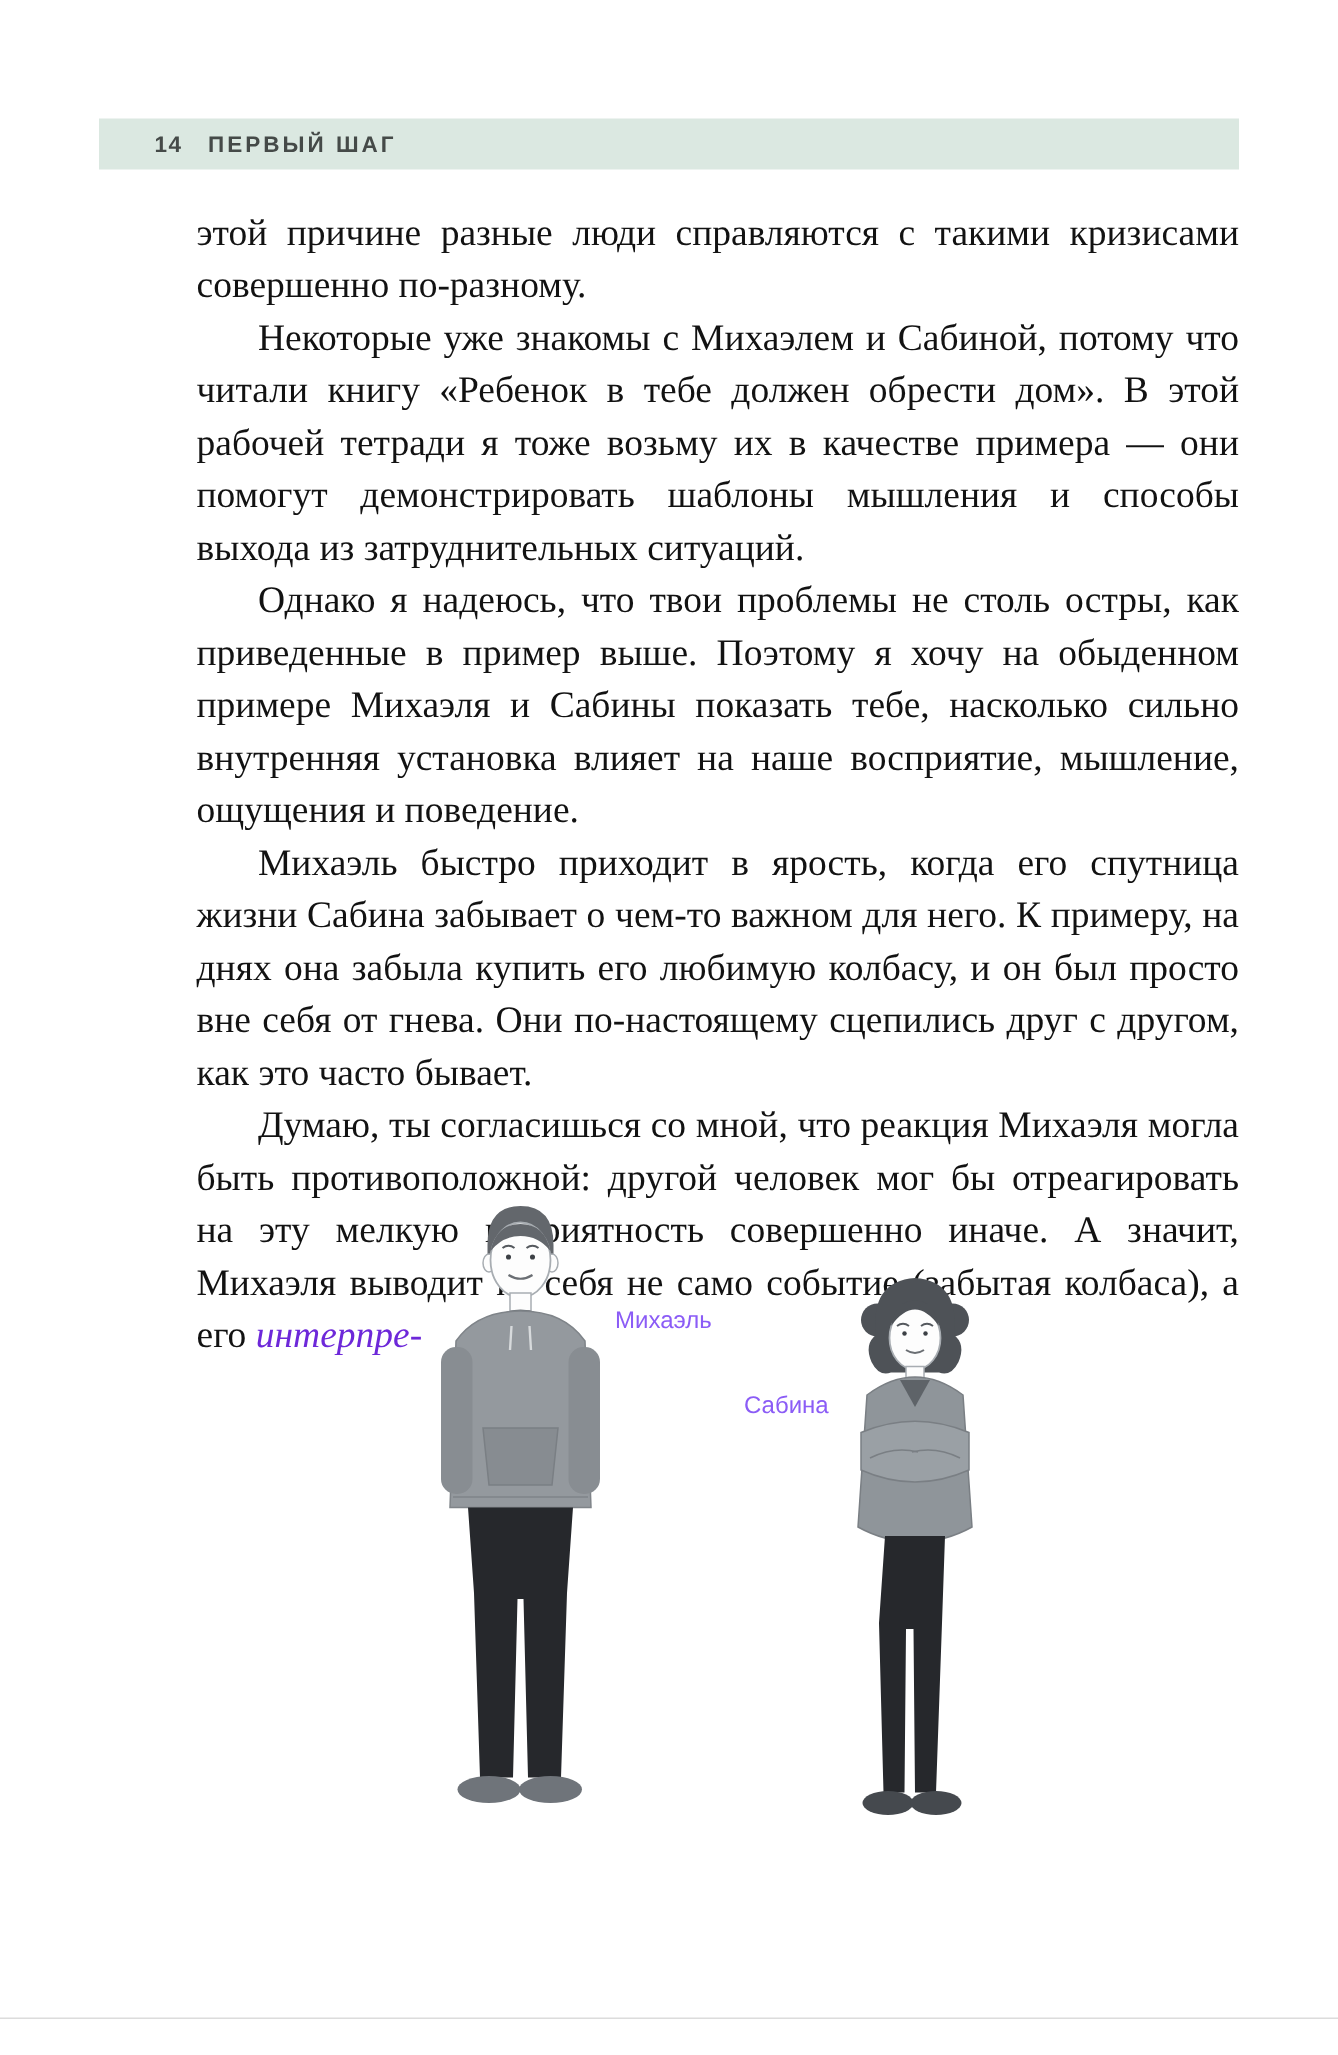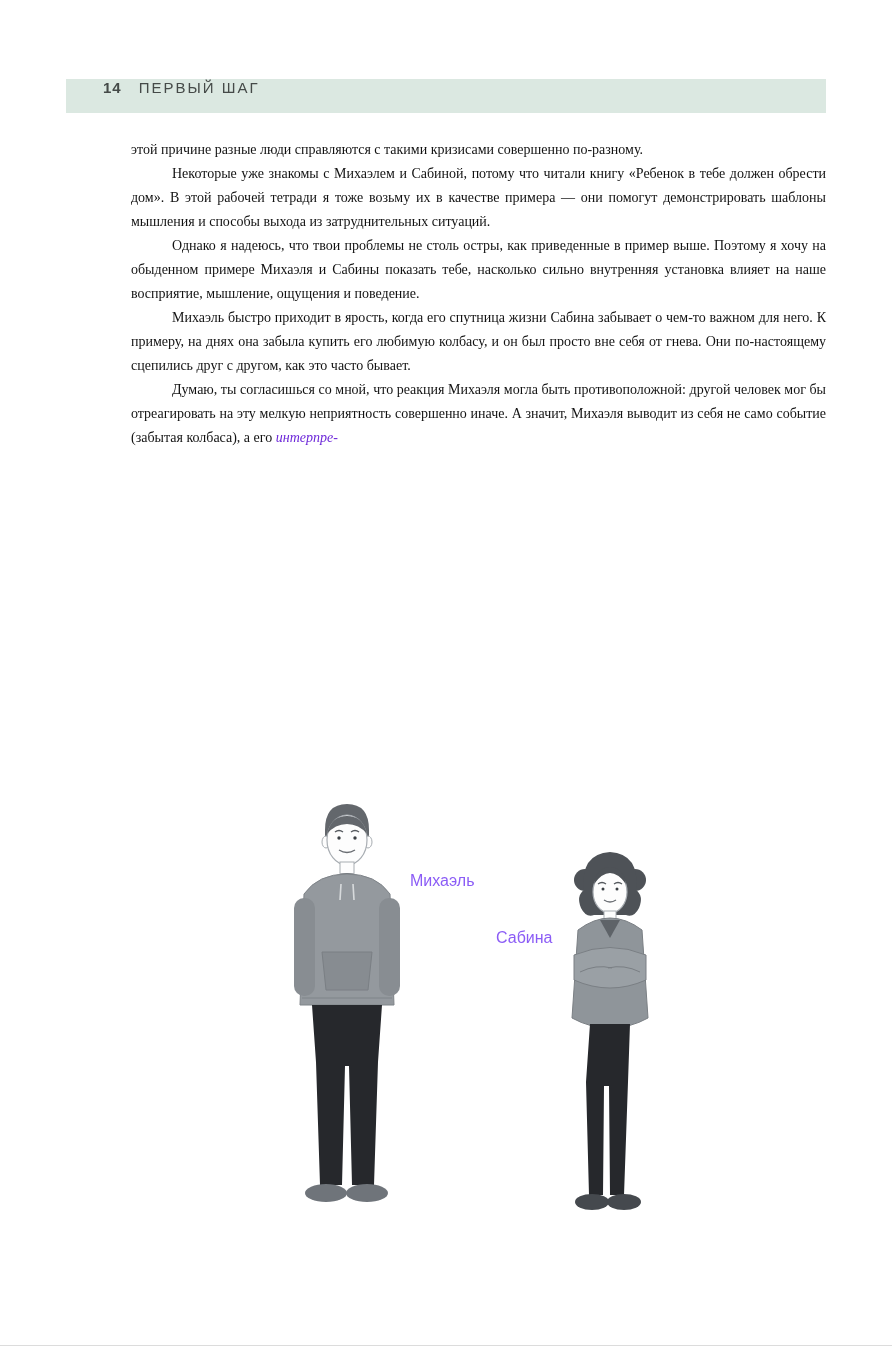--- a/index.html
+++ b/index.html
@@ -14,43 +14,44 @@
   }
   
   .chapter-header {
     position: absolute;
     left: 66px;
     top: 79px;
     width: 760px;
     height: 34px;
     background: #dbe8e1;
     display: flex;
+    align-items: center;
     padding-left: 37px;
     font-family: "Liberation Sans", sans-serif;
     font-size: 15px;
     color: #454a48;
   }
   .page-num {
     letter-spacing: 1px;
     margin-right: 17px;
     font-weight: 700;
   }
   .chapter-title {
     letter-spacing: 2px;
-    font-weight: 400;
+    font-weight: 700;
   }
   
   .body-text {
     position: absolute;
     left: 131px;
     top: 138px;
     width: 695px;
     font-family: "Liberation Serif", serif;
-    font-size: 14px;
-    line-height: 24px;
+    font-size: 25px;
+    line-height: 35px;
     color: #121212;
     text-align: justify;
   }
   .body-text p { margin: 0; text-indent: 41px; }
   .body-text p.no-indent { text-indent: 0; }
   .accent-term {
     color: #6d28d9;
     font-style: italic;
   }
   

